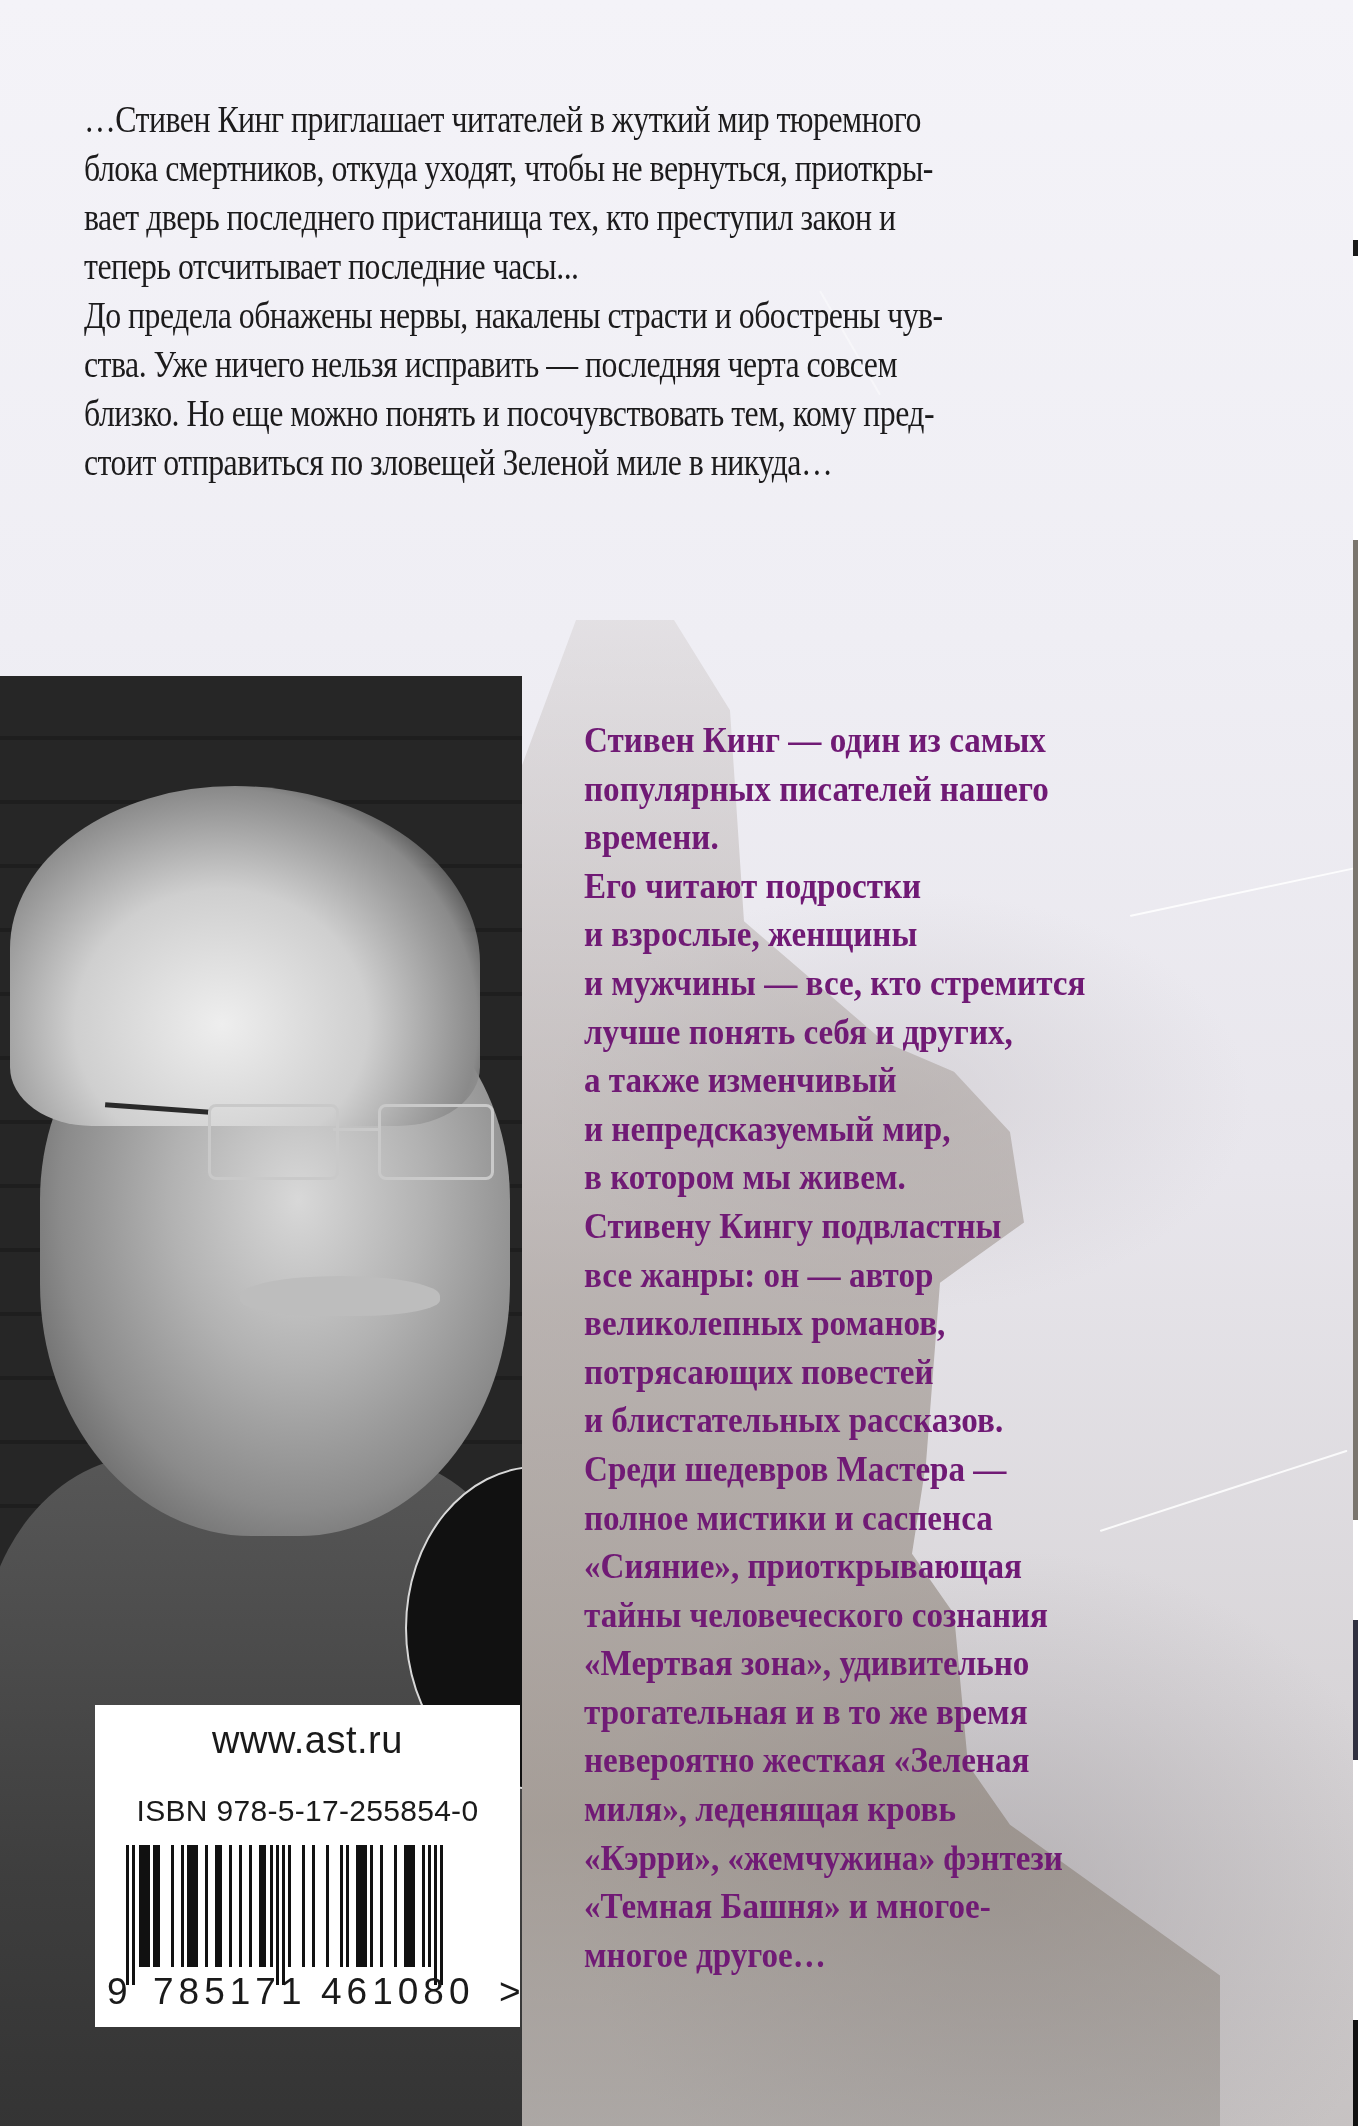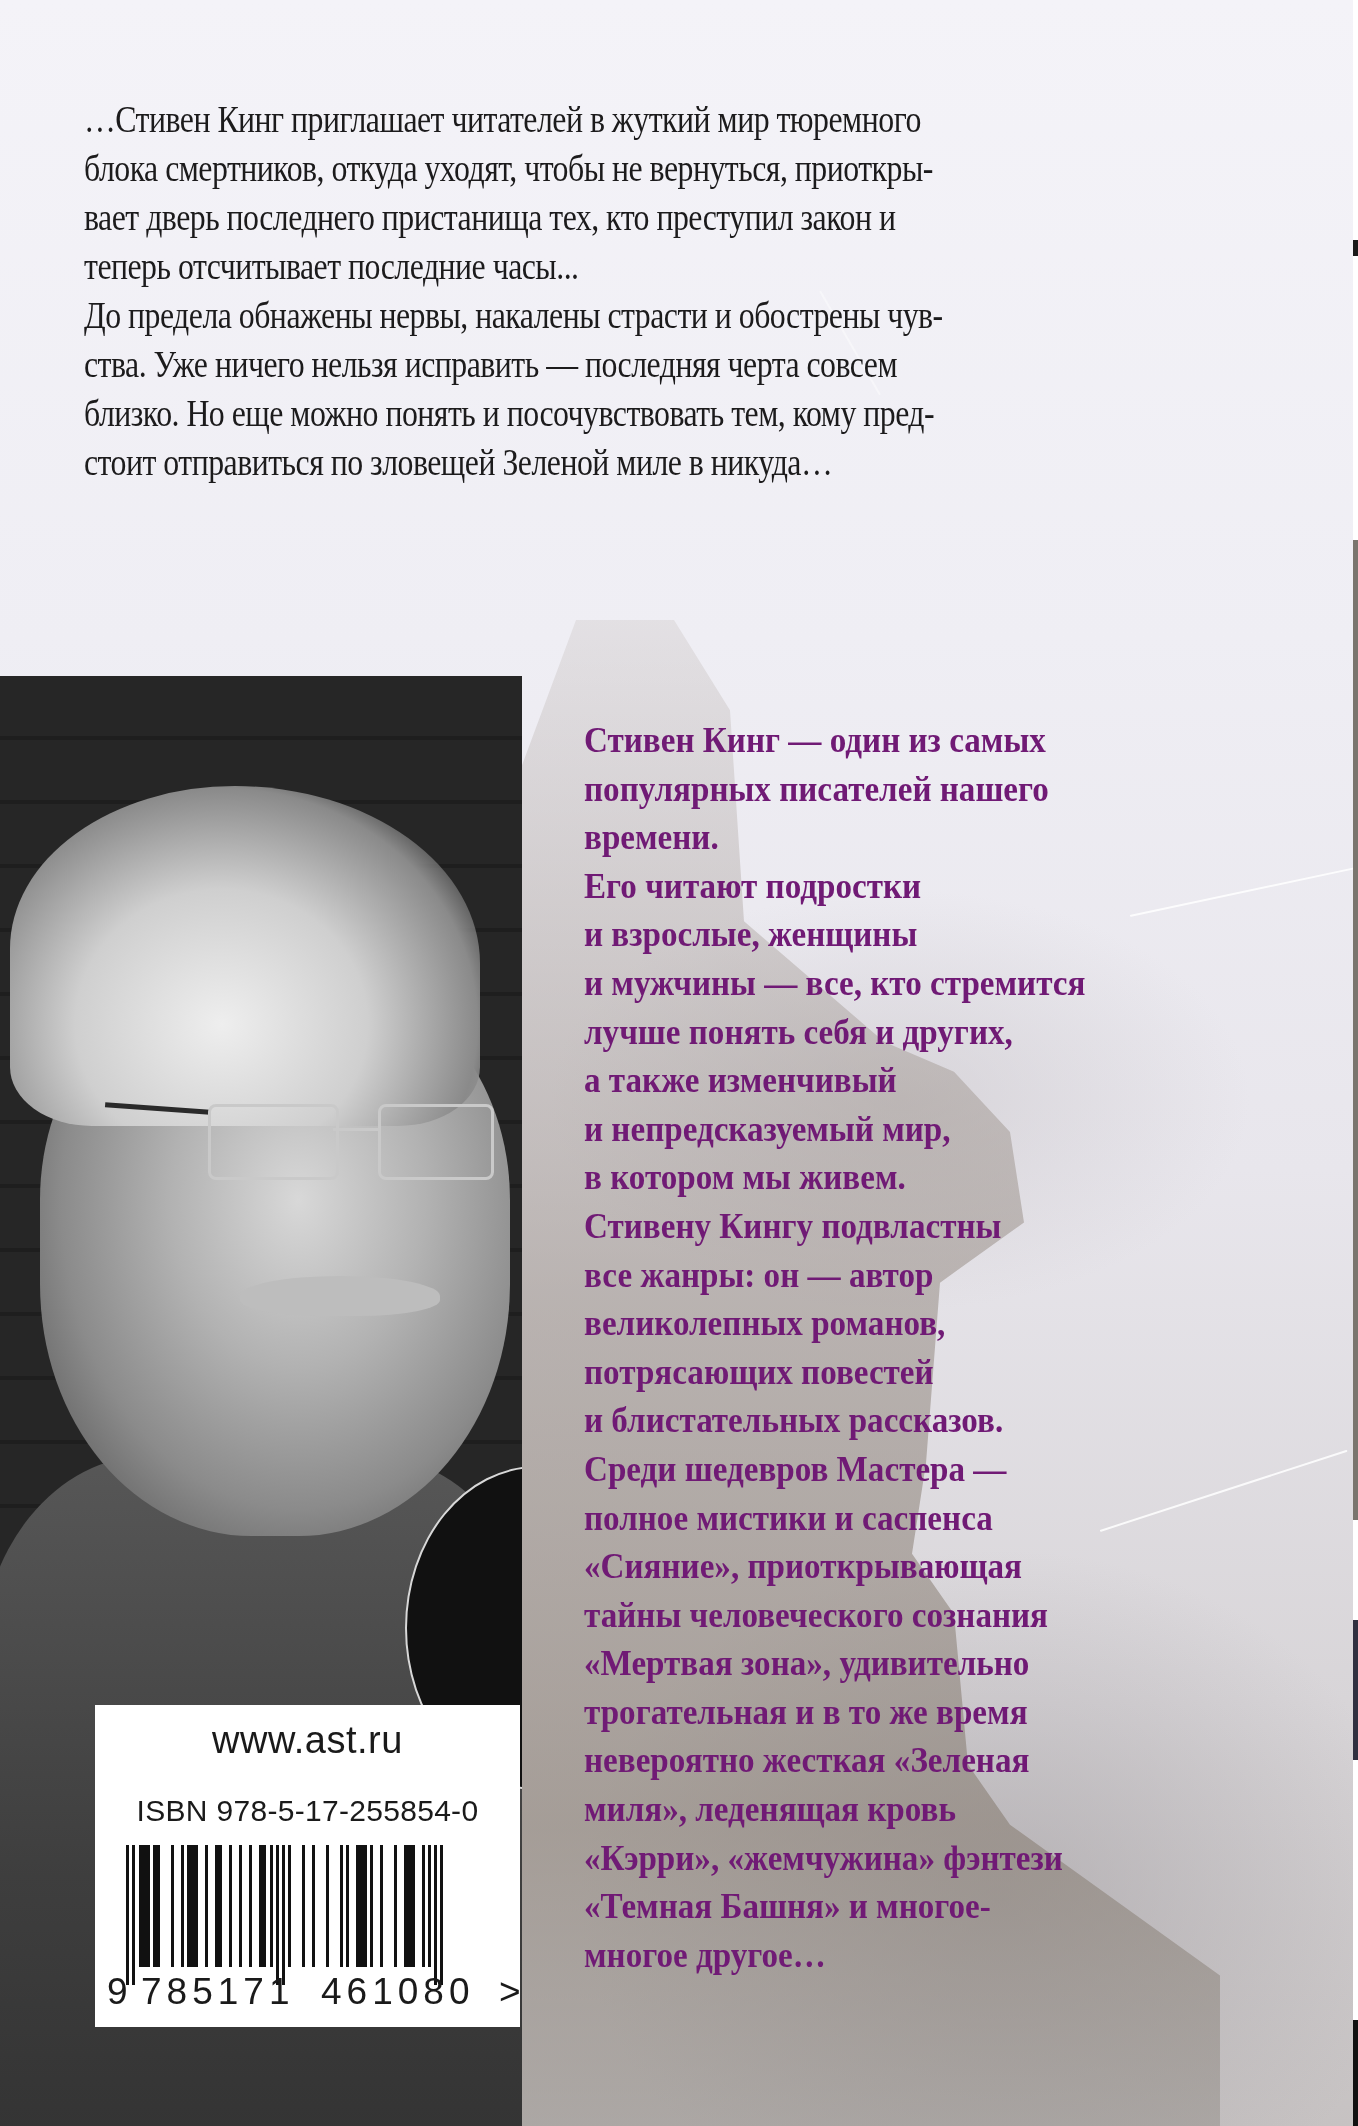--- a/index.html
+++ b/index.html
@@ -196,21 +196,21 @@
     <span style="width:3px"></span>
       <span class="gap" style="width:3px"></span>
     <span style="width:3px"></span>
       <span class="gap" style="width:3px"></span>
     <span class="long" style="width:3px"></span>
       <span class="gap" style="width:3px"></span>
     <span class="long" style="width:3px"></span>
   </div>
   <div class="digits">
     <span style="left:0px">9</span>
-    <span style="left:34px;letter-spacing:5px">785171</span>
+    <span style="left:46px;letter-spacing:5px">785171</span>
     <span style="left:214px;letter-spacing:5px">461080</span>
     <span style="left:392px">&gt;</span>
   </div>
 </div>
 
 <div class="bio">
   <span class="line">Стивен Кинг — один из самых</span>
   <span class="line">популярных писателей нашего</span>
   <span class="line">времени.</span>
   <span class="line">Его читают подростки</span>

